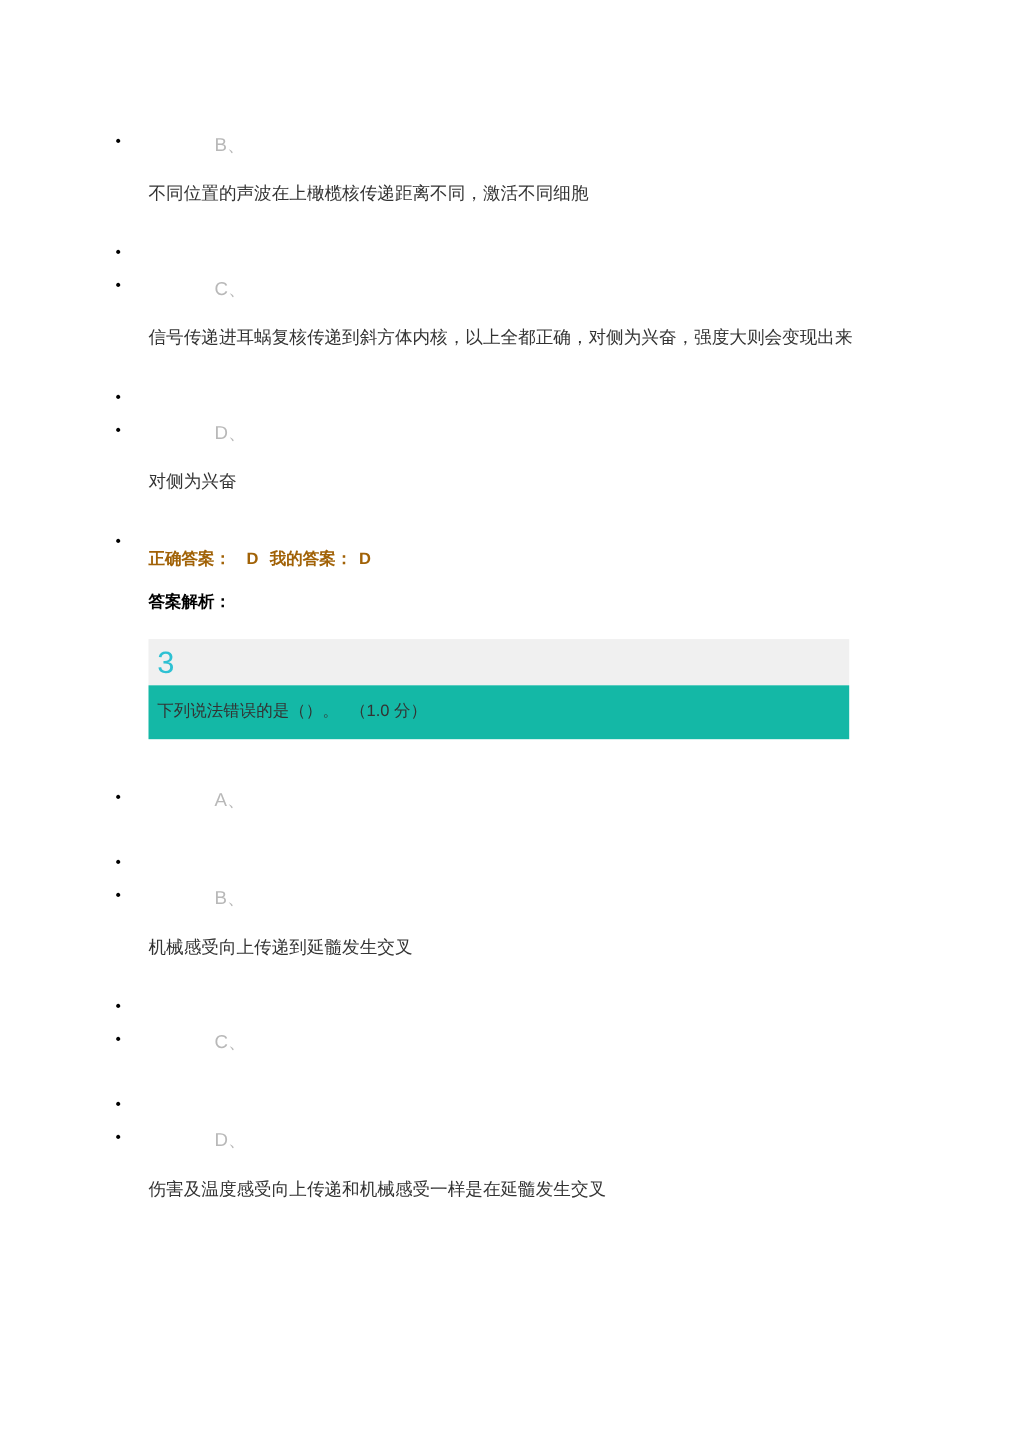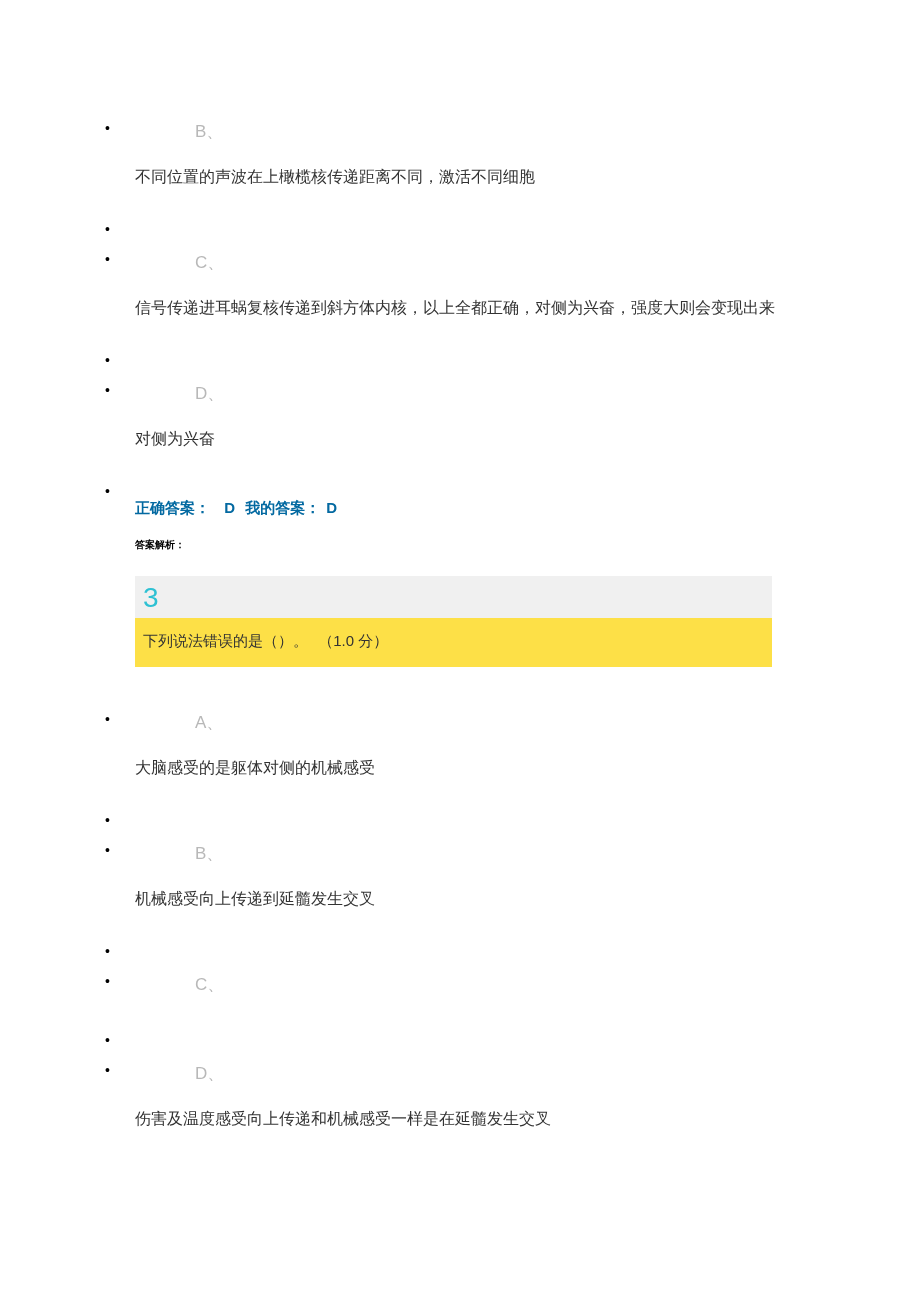--- a/index.html
+++ b/index.html
@@ -50,59 +50,59 @@
       font-weight: 300;
       line-height: 1.5;
       margin-bottom: 18px;
     }
     .answer-block {
       padding-left: 135px;
       margin-top: -14px;
       margin-bottom: 24px;
     }
     .answer-line {
-      color: #0369a1;
+      color: #a16207;
       font-size: 15px;
       font-weight: 600;
       margin-bottom: 20px;
     }
     .answer-line span.label1 {
       letter-spacing: 0;
     }
     .answer-line span.val1 {
       margin: 0 6px 0 10px;
     }
     .answer-line span.label2 {
       margin-left: 0;
     }
     .answer-line span.val2 {
       margin-left: 2px;
     }
     .explanation-label {
       color: #000;
-      font-size: 10px;
+      font-size: 15px;
       font-weight: 600;
       margin-bottom: 16px;
     }
     .question-number-bar {
       margin-left: 135px;
       margin-right: 148px;
       background: #f0f0f0;
       padding: 6px 8px 4px 8px;
     }
     .question-number {
       color: #2ec1d3;
       font-size: 28px;
       font-weight: 400;
       font-family: Arial, sans-serif;
     }
     .question-stem-bar {
       margin-left: 135px;
       margin-right: 148px;
-      background: #fde047;
+      background: #14b8a6;
       padding: 14px 8px 16px 8px;
       margin-bottom: 44px;
     }
     .question-stem {
       color: #333;
       font-size: 15px;
       font-weight: 300;
     }
     .question-stem .points {
       margin-left: 6px;
@@ -147,21 +147,20 @@
 <div class="question-stem-bar">
   <span class="question-stem">
     <span>下列说法错误的是（）。</span>
     <span class="points">（1.0 分）</span>
   </span>
 </div>
 
 <ul>
   <li class="bullet-item">
     <span class="option-letter">A、</span>
-    <span class="option-text">大脑感受的是躯体对侧的机械感受</span>
   </li>
   <li class="bullet-item spacer"></li>
 
   <li class="bullet-item">
     <span class="option-letter">B、</span>
     <span class="option-text">机械感受向上传递到延髓发生交叉</span>
   </li>
   <li class="bullet-item spacer"></li>
 
   <li class="bullet-item">

